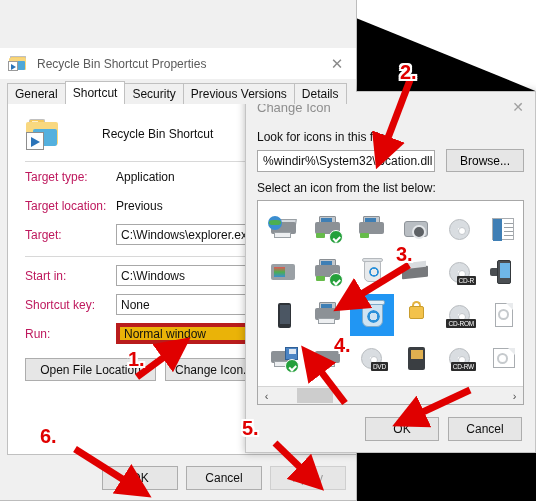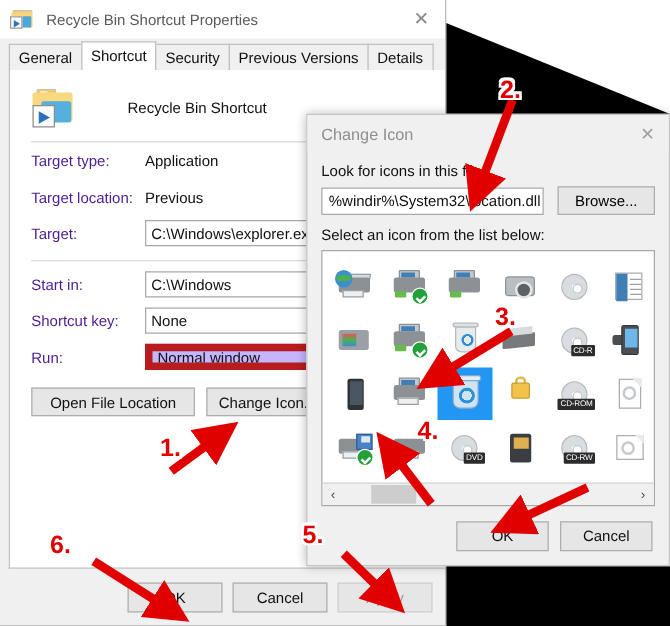--- a/index.html
+++ b/index.html
@@ -27,21 +27,21 @@
   .props-win {
     position: absolute; left: 0; top: 0; width: 357px; height: 501px;
     background: #f0f0f0;
     border: 1px solid #bcbcbc;
     border-left: none; border-top: none;
     display: flex; flex-direction: column;
   }
   .props-title {
     height: 31px; background: #ffffff;
     display: flex; align-items: center;
-    padding-left: 9px; position: relative; flex: none;
+    padding-left: 9px; position: relative; flex: none; margin-top: 48px;
   }
   .props-title .ficon { width: 18px; height: 16px; position: relative; flex: none; }
   .props-title .tx {
     font-size: 12px; color: #5a5a5a; margin-left: 10px;
     white-space: nowrap;
   }
   .win-close {
     position: absolute; right: 0; top: 0; width: 38px; height: 31px;
     display: flex; align-items: center; justify-content: center;
     color: #8a8a8a; font-size: 15px; line-height: 1;
@@ -87,27 +87,27 @@
   .big-folder .front{ position:absolute; left:7px; top:10px; width:24px; height:17px; background:#54b0de; border-radius:2px;}
   .big-folder .ov   { position:absolute; left:0px; top:13px; width:18px; height:18px; background:#fdfdfd; border:1px solid #8d8d8d;}
   .big-folder .ov:after{
      content:""; position:absolute; left:4px; top:4px; width:0; height:0;
      border-left:9px solid #2a73b8; border-top:5px solid transparent; border-bottom:5px solid transparent;}
   .hdr-name { font-size: 12px; color: #101010; margin-left: 42px; }
 
   .sep { height: 1px; background: #d8d8d8; margin: 7px 5px 0 5px; }
 
   .frow { display: flex; align-items: center; height: 29px; padding-left: 5px; }
-  .flabel { font-size: 12px; color: #4c1d95; width: 91px; flex: none; }
+  .flabel { font-size: 12px; color: #be185d; width: 91px; flex: none; }
   .finput {
     flex: 1; height: 21px; border: 1px solid #a8a8a8; background: #fff;
     font-size: 12px; color: #101010; padding: 0 0 0 4px;
     display: flex; align-items: center; overflow: hidden; white-space: nowrap;
   }
-  .finput.gray { background: #c4b5fd; border: 6px solid #b91c1c; }
+  .finput.gray { background: #eab308; border: 4px solid #b91c1c; }
   .fval { font-size: 12px; color: #101010; }
 
   .btnrow { display: flex; gap: 9px; padding-left: 5px; margin-top: 10px; }
   .btn {
     height: 23px; min-width: 88px; padding: 0 9px;
     border: 1px solid #adadad; background: #e6e6e6;
     font-size: 12px; color: #101010;
     display: flex; align-items: center; justify-content: center;
     white-space: nowrap;
   }

